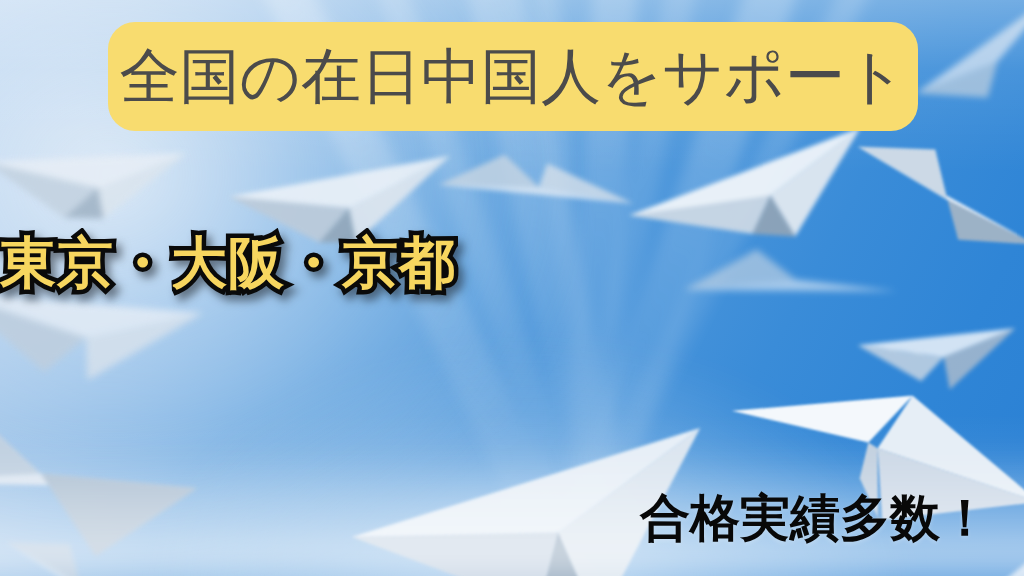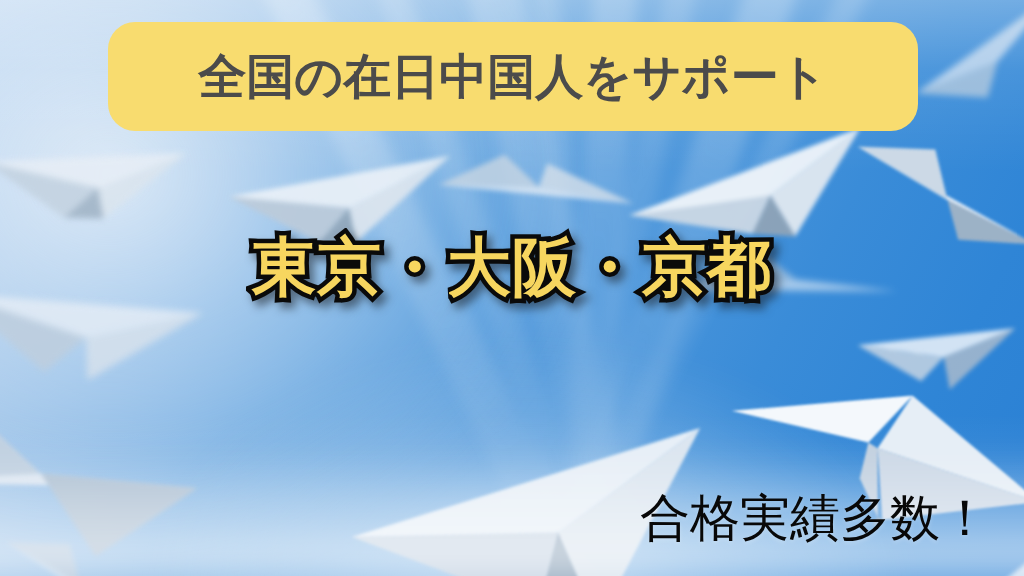--- a/index.html
+++ b/index.html
@@ -107,55 +107,55 @@
     left: 108px; top: 22px;
     width: 810px; height: 109px;
     background: #f8dc6f;
     border-radius: 27px;
     display: flex;
     align-items: center;
     justify-content: center;
   }
   #banner-text {
     color: #4b4b4b;
-    font-size: 48px;
-    font-weight: bold;
+    font-size: 60px;
+    font-weight: normal;
     letter-spacing: 0px;
     white-space: nowrap;
     line-height: 1;
     padding-bottom: 2px;
   }
 
   
   #title-block {
     position: absolute;
     left: 0; top: 232px;
     width: 1024px;
   }
   .title-line {
     position: relative;
-    text-align: center;
-    font-size: 64px;
+    text-align: left;
+    font-size: 56px;
     font-weight: bold;
     line-height: 1.12;
     white-space: nowrap;
     color: #f7d65f;
     letter-spacing: 1px;
     -webkit-text-stroke: 9px #0a0a0a;
     paint-order: stroke fill;
     filter: drop-shadow(5px 6px 4px rgba(20,24,30,0.50));
   }
   .title-line.l2 { margin-top: 13px; }
 
   
   #tagline {
     position: absolute;
     right: 34px; top: 491px;
     font-size: 50px;
-    font-weight: normal;
+    font-weight: bold;
     color: #080808;
     white-space: nowrap;
     line-height: 1.1;
     letter-spacing: 0px;
     text-shadow: 0 2px 4px rgba(255,255,255,0.22);
   }
 </style>
 </head>
 <body>
 

